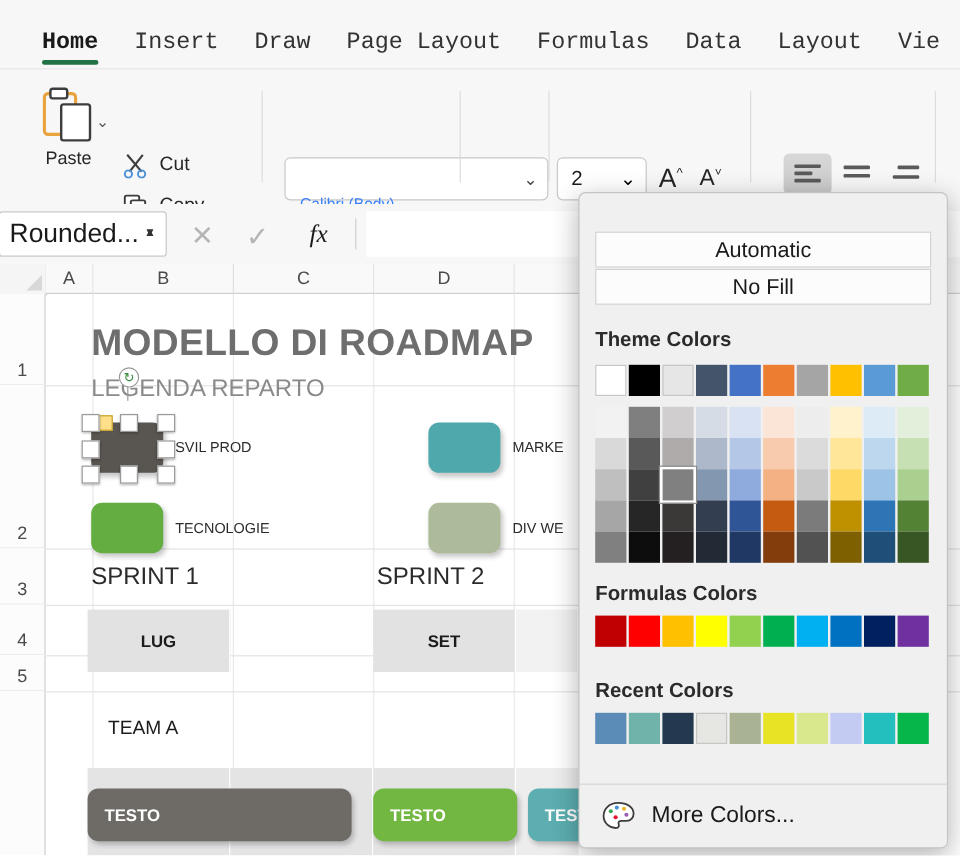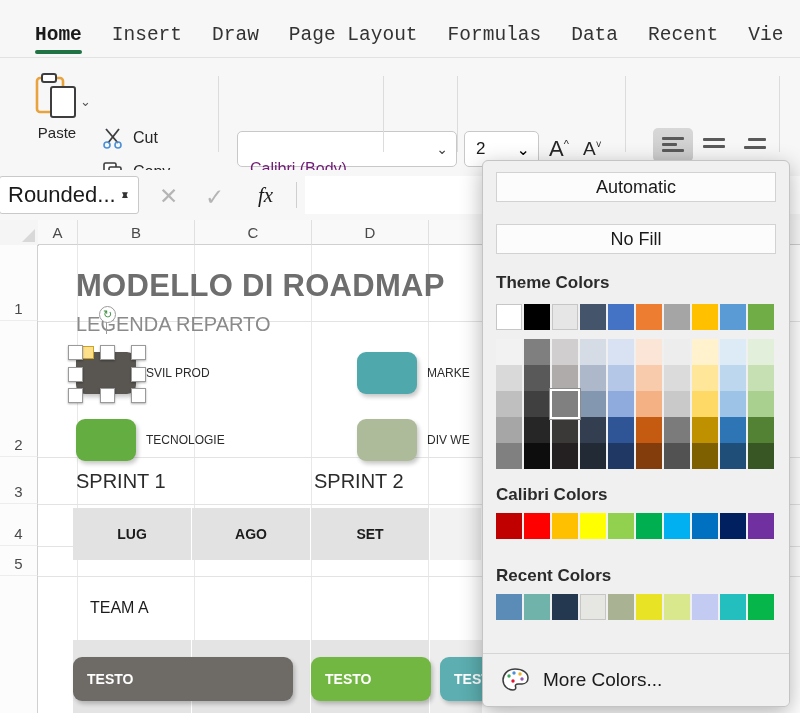--- a/index.html
+++ b/index.html
@@ -48,21 +48,21 @@
   .clip-item .ci-txt{font-size:16px;color:#262626;margin-left:7px;}
   .clip-item .ci-chev{font-size:12px;color:#555;margin-left:9px;}
 
   
   .fontbox{
     position:absolute;left:237px;top:73px;width:220px;height:36px;
     background:#fff;border:1px solid #c8c8c8;border-radius:5px;
     display:flex;align-items:center;box-sizing:border-box;
     padding:0 8px 0 12px;cursor:default;
   }
-  .fontbox .fb-txt{font-size:16px;color:#701a75;flex:1;white-space:nowrap;overflow:hidden;margin-top:40px;}
+  .fontbox .fb-txt{font-size:13px;color:#3b82f6;flex:1;white-space:nowrap;overflow:hidden;margin-top:40px;}
   .fontbox .fb-chev{font-size:14px;color:#444;}
   .sizebox{
     position:absolute;left:464px;top:73px;width:75px;height:36px;
     background:#fff;border:1px solid #c8c8c8;border-radius:5px;
     display:flex;align-items:center;box-sizing:border-box;
     padding:0 8px 0 11px;cursor:default;
   }
   .sizebox .fb-txt{font-size:17px;color:#1a1a1a;flex:1;}
   .grow-a{position:absolute;left:549px;top:78px;font-size:22px;color:#262626;cursor:default;}
   .grow-a .sup{font-size:11px;vertical-align:super;}
@@ -230,21 +230,21 @@
 </head>
 <body>
 
 <div class="ribbon-tabs">
   <div class="rtab active"><span>Home</span></div>
   <div class="rtab"><span>Insert</span></div>
   <div class="rtab"><span>Draw</span></div>
   <div class="rtab"><span>Page Layout</span></div>
   <div class="rtab"><span>Formulas</span></div>
   <div class="rtab"><span>Data</span></div>
-  <div class="rtab"><span>Recent</span></div>
+  <div class="rtab"><span>Layout</span></div>
   <div class="rtab"><span>Vie</span></div>
 </div>
 
 <div class="ribbon-body">
 
   <div class="clip-paste">
     <div class="paste-ico">
       <svg width="46" height="48" viewBox="0 0 46 48">
         <rect x="3" y="6" width="26" height="34" rx="3" fill="none" stroke="#e8a33d" stroke-width="2.6"></rect>
         <rect x="8" y="2" width="14" height="8" rx="2" fill="#ffffff" stroke="#3d3d3d" stroke-width="2"></rect>
@@ -443,21 +443,20 @@
   <div class="sel-handle" style="left:68px;top:147px;"></div>
   <div class="sel-handle" style="left:131px;top:147px;"></div>
   <div class="sel-handle" style="left:68px;top:168px;"></div>
   <div class="sel-handle" style="left:100px;top:168px;"></div>
   <div class="sel-handle" style="left:131px;top:168px;"></div>
 
   <div class="sprint-lbl" style="left:76px;top:250px;">SPRINT 1</div>
   <div class="sprint-lbl" style="left:314px;top:250px;">SPRINT 2</div>
 
   <div class="month-cell" style="left:73px;top:288px;width:119px;">LUG</div>
-  <div class="month-cell" style="left:192px;top:288px;width:119px;">AGO</div>
   <div class="month-cell" style="left:311px;top:288px;width:119px;">SET</div>
   <div class="month-cell" style="left:430px;top:288px;width:52px;background:#f2f2f2;"></div>
 
   <div class="team-lbl" style="left:90px;top:379px;">TEAM A</div>
 
   <div class="band" style="left:73px;top:420px;width:119px;height:73px;border-right:1px solid #fff;"></div>
   <div class="band" style="left:192px;top:420px;width:119px;height:73px;border-right:1px solid #fff;"></div>
   <div class="band" style="left:311px;top:420px;width:119px;height:73px;border-right:1px solid #fff;"></div>
   <div class="band" style="left:430px;top:420px;width:52px;height:73px;background:#ededed;"></div>
 
@@ -466,21 +465,21 @@
     </div>
   <div class="task-bar" style="left:311px;top:437px;width:120px;background:#73b743;">
       <span>TESTO</span>
     </div>
   <div class="task-bar" style="left:440px;top:437px;width:80px;background:#5caeb0;">
       <span>TESTO</span>
     </div>
 </div>
 
 <div class="color-panel">
-  <div class="cp-btn" style="top:11px;">Automatic</div>
+  <div class="cp-btn" style="top:32px;">Automatic</div>
   <div class="cp-btn" style="top:63px;">No Fill</div>
 
   <div class="cp-section" style="top:112px;">Theme Colors</div>
   <div id="theme-base-row">
       <div class="sw bordered" style="left: 13px; top: 143px; background: rgb(255, 255, 255);"></div>
       <div class="sw" style="left: 41px; top: 143px; background: rgb(0, 0, 0);"></div>
       <div class="sw bordered" style="left: 69px; top: 143px; background: rgb(231, 230, 230);"></div>
       <div class="sw" style="left: 97px; top: 143px; background: rgb(68, 84, 106);"></div>
       <div class="sw" style="left: 125px; top: 143px; background: rgb(68, 114, 196);"></div>
       <div class="sw" style="left: 153px; top: 143px; background: rgb(237, 125, 49);"></div>
@@ -536,21 +535,21 @@
       <div class="sw" style="left: 237px; top: 256px; background: rgb(46, 117, 182);"></div>
       <div class="sw" style="left: 237px; top: 282px; background: rgb(31, 78, 121);"></div>
       <div class="sw" style="left: 265px; top: 178px; background: rgb(226, 239, 218);"></div>
       <div class="sw" style="left: 265px; top: 204px; background: rgb(198, 224, 180);"></div>
       <div class="sw" style="left: 265px; top: 230px; background: rgb(169, 208, 142);"></div>
       <div class="sw" style="left: 265px; top: 256px; background: rgb(84, 130, 53);"></div>
       <div class="sw" style="left: 265px; top: 282px; background: rgb(55, 86, 35);"></div>
       <div class="sw-sel" style="left: 67px; top: 228px;"></div>
     </div>
 
-  <div class="cp-section" style="top:324px;">Calibri Colors</div>
+  <div class="cp-section" style="top:324px;">Formulas Colors</div>
   <div id="standard-row">
       <div class="sw" style="left: 13px; top: 352px; background: rgb(192, 0, 0);"></div>
       <div class="sw" style="left: 41px; top: 352px; background: rgb(255, 0, 0);"></div>
       <div class="sw" style="left: 69px; top: 352px; background: rgb(255, 192, 0);"></div>
       <div class="sw" style="left: 97px; top: 352px; background: rgb(255, 255, 0);"></div>
       <div class="sw" style="left: 125px; top: 352px; background: rgb(146, 208, 80);"></div>
       <div class="sw" style="left: 153px; top: 352px; background: rgb(0, 176, 80);"></div>
       <div class="sw" style="left: 181px; top: 352px; background: rgb(0, 176, 240);"></div>
       <div class="sw" style="left: 209px; top: 352px; background: rgb(0, 112, 192);"></div>
       <div class="sw" style="left: 237px; top: 352px; background: rgb(0, 32, 96);"></div>

